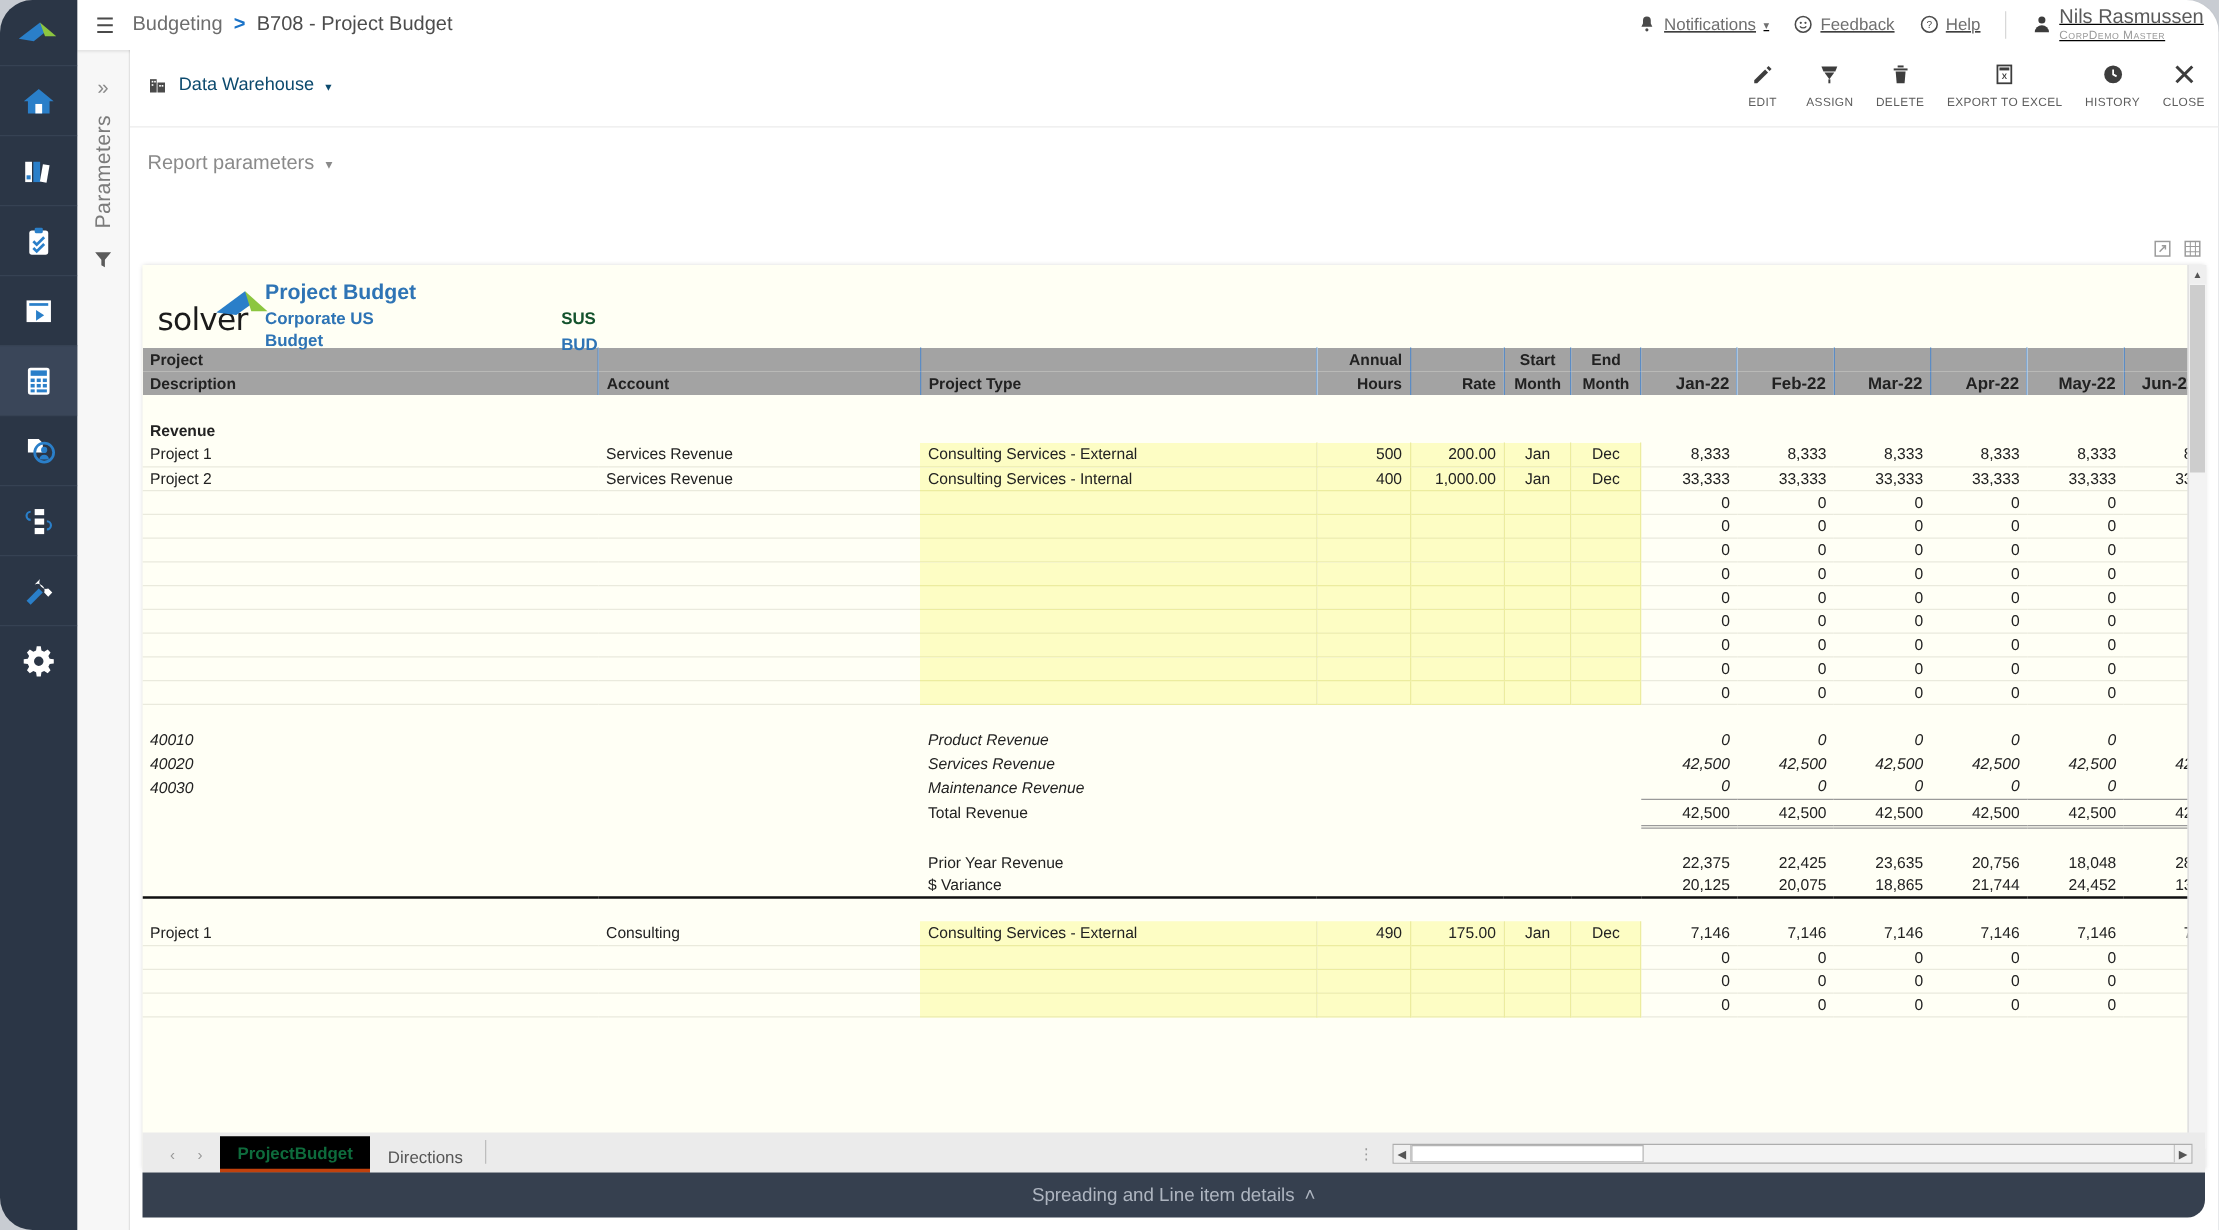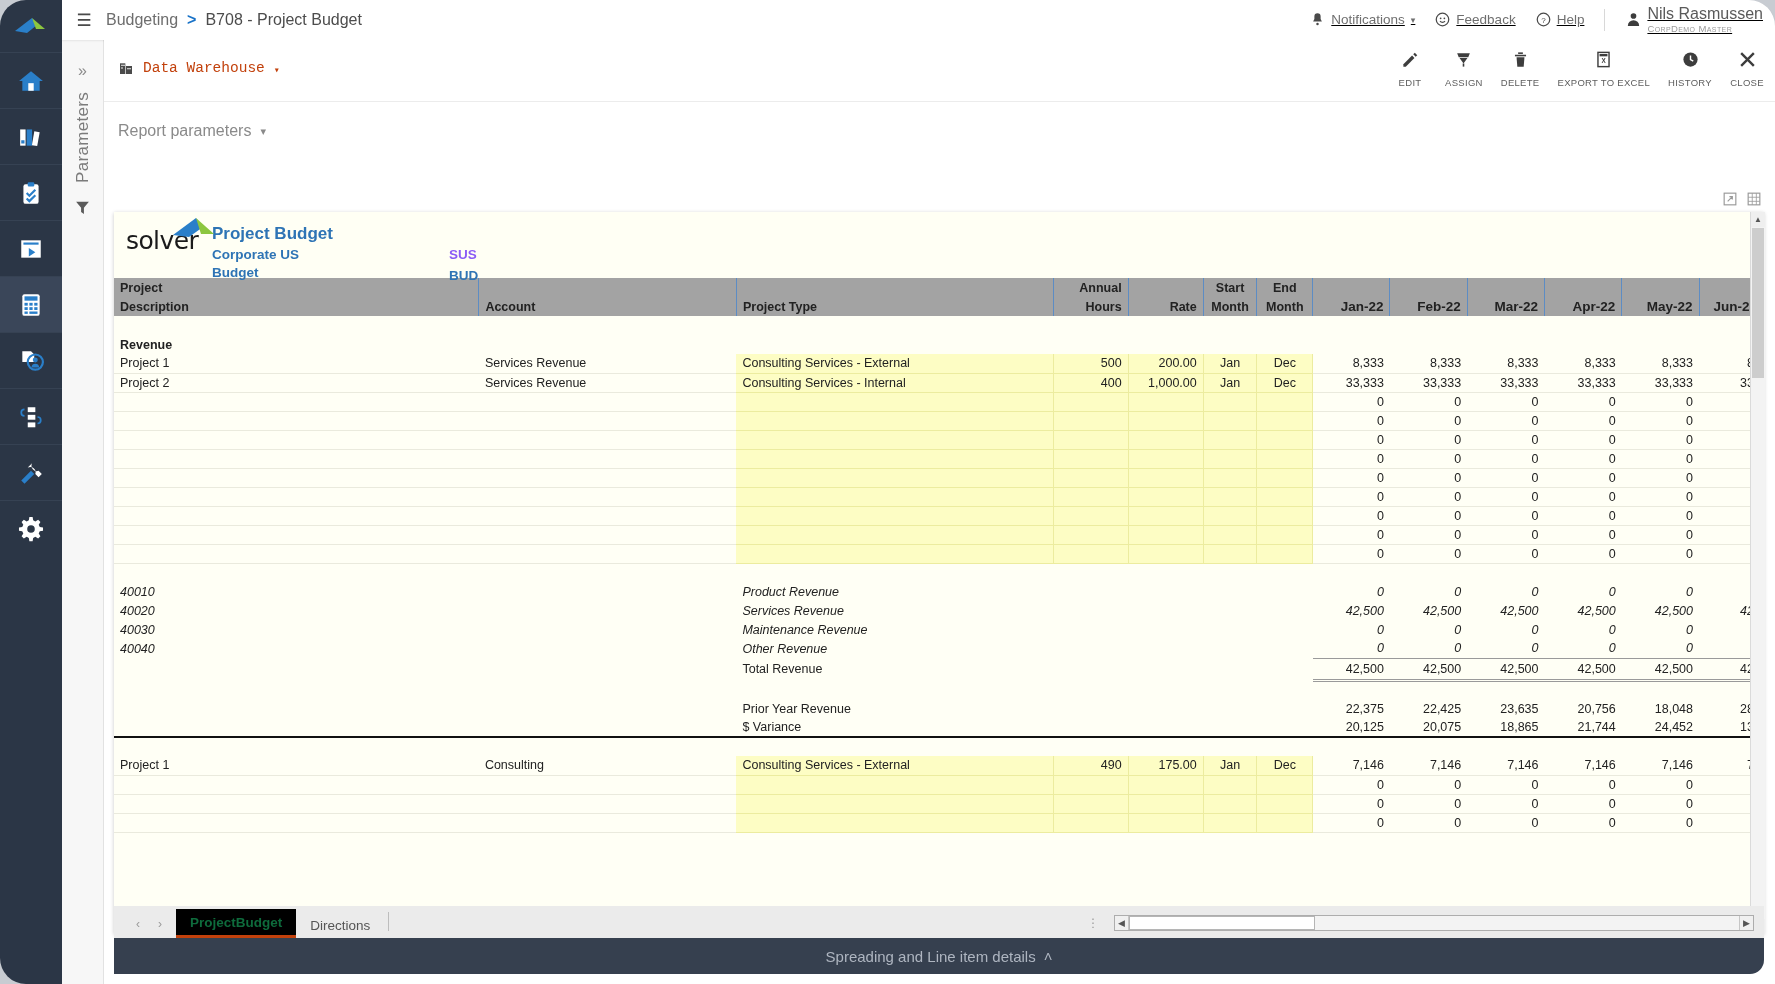--- a/index.html
+++ b/index.html
@@ -38,48 +38,48 @@
   .user { display:flex; align-items:center; gap:5px; }
   .user .uname { font-size:16px; color:#5a5a5a; line-height:1.05; }
   .user .urole { font-size:9.5px; color:#9a9a9a; letter-spacing:.4px; font-variant:small-caps; }
 
   
   .content { position:absolute; left:104px; top:40px; width:1671px; height:944px; background:#fff; }
 
   
   .cmdrow { position:relative; height:62px; border-bottom:1px solid #ececec; }
   .dw { position:absolute; left:14px; top:20px; display:flex; align-items:flex-end; gap:9px;
-        font-size:14.5px; color:#c2410c; cursor:pointer;font-family:Liberation Mono, monospace; }
+        font-size:14.5px; color:#0c4a6e; cursor:pointer; }
   .actions { position:absolute; right:2px; top:6px; display:flex; }
   .act { width:auto; min-width:52px; padding:0 9px; text-align:center; cursor:pointer; }
   .act .ico { height:26px; display:flex; align-items:center; justify-content:center; }
   .act .lbl { font-size:9.5px; color:#5d5d5d; letter-spacing:.3px; margin-top:5px; }
 
   
   .rparams { height:58px; display:flex; align-items:center; padding-left:14px;
              font-size:16px; color:#8a8a8a; gap:9px; cursor:pointer; }
 
   
   .gridicons { position:absolute; right:14px; top:152px; display:flex; gap:10px; }
 
   
   .reportwrap { position:absolute; left:10px; top:172px; width:1650px; height:722px;
       background:#fffff5; box-shadow:0 1px 4px rgba(0,0,0,.22); overflow:hidden; }
   .rpt { position:relative; width:1650px; }
 
   .rhead { display:flex; padding:12px 0 0 12px; height:66px; background:#fffff4; }
-  .logo { width:78px; display:flex; align-items:flex-end; padding-bottom:23px;text-align:right; }
+  .logo { width:78px; display:flex; align-items:flex-end; padding-bottom:8px;text-align:right; }
   .logo .wm { font-size:25px; letter-spacing:-.6px; color:#1b1b1b; font-weight:400;
               font-family:"DejaVu Sans", sans-serif; position:relative; }
   .logotri { position:absolute; left:46px; top:-12px; }
   .rtitles { margin-left:8px; }
   .rtitles .t1 { font-size:17px; font-weight:bold; color:#2e74b5; }
   .rtitles .t2, .rtitles .t3 { font-size:13.5px; font-weight:bold; color:#2e74b5; margin-top:3px; }
   .rcodes { margin-left:116px; }
-  .rcodes .c1 { font-size:13.5px; font-weight:bold; color:#8b5cf6; margin-top:23px; }
+  .rcodes .c1 { font-size:13.5px; font-weight:bold; color:#14532d; margin-top:23px; }
   .rcodes .c2 { font-size:13.5px; font-weight:bold; color:#2e74b5; margin-top:6px;text-align:right; }
 
   table.grid { border-collapse:collapse; width:1650px; table-layout:fixed; }
   table.grid td, table.grid th { font-size:12.5px; color:#222; padding:0 6px;
       height:19px; vertical-align:middle; white-space:nowrap; overflow:hidden; }
   .hdr td { background:#a3a3a3; color:#fff; font-weight:bold; font-size:11.5px;
       height:19px; border-right:1px solid #5c8cc4; }
   .hdr.top td { border-bottom:none; }
   td.num { text-align:right; }
   td.ctr { text-align:center; }
@@ -634,32 +634,20 @@
                 <td></td>
                 <td>Maintenance Revenue</td>
                 <td colspan="4"></td>
                 <td class="num ">0</td>
                 <td class="num ">0</td>
                 <td class="num ">0</td>
                 <td class="num ">0</td>
                 <td class="num ">0</td>
                 <td class="num "></td>
               </tr>
-              <tr class="acct" style="height:19px">
-                <td>40040</td>
-                <td></td>
-                <td>Other Revenue</td>
-                <td colspan="4"></td>
-                <td class="num ">0</td>
-                <td class="num ">0</td>
-                <td class="num ">0</td>
-                <td class="num ">0</td>
-                <td class="num ">0</td>
-                <td class="num "></td>
-              </tr>
               <tr class="totrow" style="height:22px">
                 <td colspan="2"></td>
                 <td>Total Revenue</td>
                 <td colspan="4"></td>
                 <td class="num rule-dbl">42,500</td>
                 <td class="num rule-dbl">42,500</td>
                 <td class="num rule-dbl">42,500</td>
                 <td class="num rule-dbl">42,500</td>
                 <td class="num rule-dbl">42,500</td>
                 <td class="num rule-dbl">42,</td>

